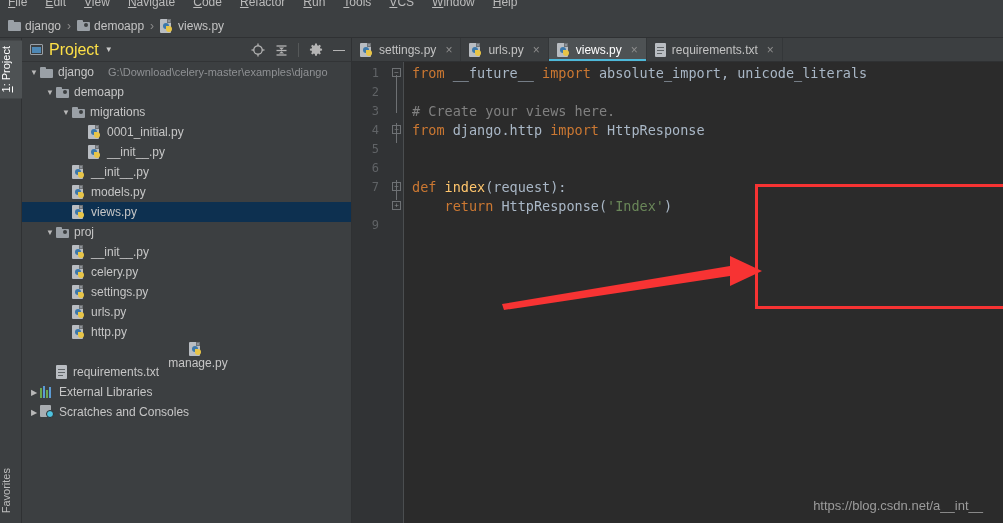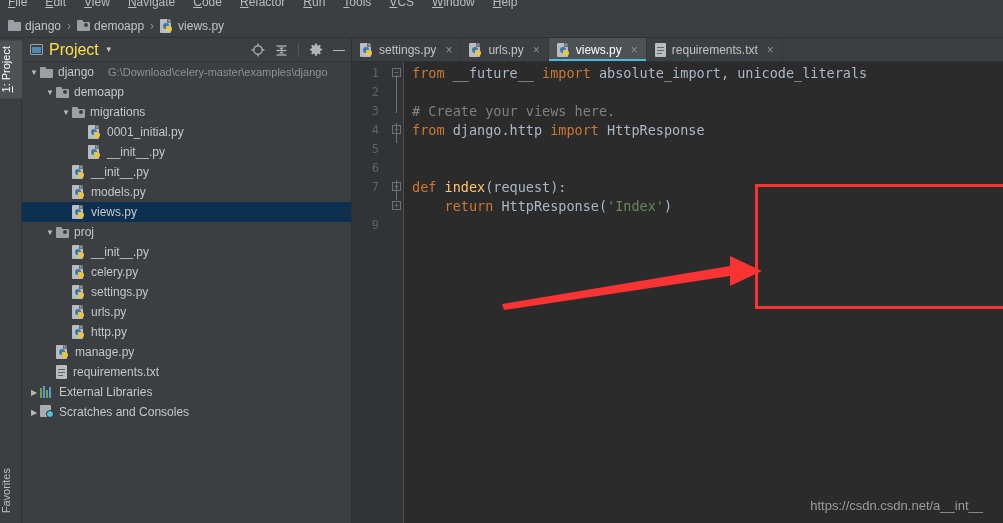--- a/index.html
+++ b/index.html
@@ -412,21 +412,21 @@
         <div class="trow" style="padding-left: 38px;">
           <span class="arrow"></span>
           <span class="ico ico-py">
             <span class="pg"></span>
             <span class="fold"></span>
             <span class="blue"></span>
             <span class="yel"></span>
           </span>
           <span class="lbl">http.py</span>
         </div>
-        <div class="trow" style="padding-left: 22px;">
+        <div class="trow" style="padding-left: 22px; flex-direction: column;">
           <span class="arrow"></span>
           <span class="ico ico-py">
             <span class="pg"></span>
             <span class="fold"></span>
             <span class="blue"></span>
             <span class="yel"></span>
           </span>
           <span class="lbl">manage.py</span>
         </div>
         <div class="trow" style="padding-left: 22px;">
@@ -521,16 +521,16 @@
           <div class="foldline" style="top: 61px; height: 20px;"></div>
           <div class="foldline" style="top: 118px; height: 20px;"></div>
         </div>
       <div id="codetext" style="top: 2px;"><div class="cl"><span class="kw">from</span><span class="id"> __future__ </span><span class="kw">import</span><span class="id"> absolute_import, unicode_literals</span></div><div class="cl"></div><div class="cl"><span class="cm"># Create your views here.</span></div><div class="cl"><span class="kw">from</span><span class="id"> django.http </span><span class="kw">import</span><span class="id"> HttpResponse</span></div><div class="cl"></div><div class="cl"></div><div class="cl"><span class="kw">def</span><span class="id"> </span><span class="fn">index</span><span class="id">(request):</span></div><div class="cl"><span class="id">    </span><span class="kw">return</span><span class="id"> HttpResponse(</span><span class="str">'Index'</span><span class="id">)</span></div><div class="cl"></div></div>
 
       <div id="redbox"></div>
       <svg id="redarrow" viewBox="0 0 260 60">
         <polygon points="0,52 228,14 228,4 260,19 228,34 228,24 2,58" fill="#f73333"></polygon>
       </svg>
     </div>
-    <div id="watermark">https://csdn.csdn.net/a__int__</div>
+    <div id="watermark">https://blog.csdn.net/a__int__</div>
   </div>
 
 </div>
 
 </body></html>

